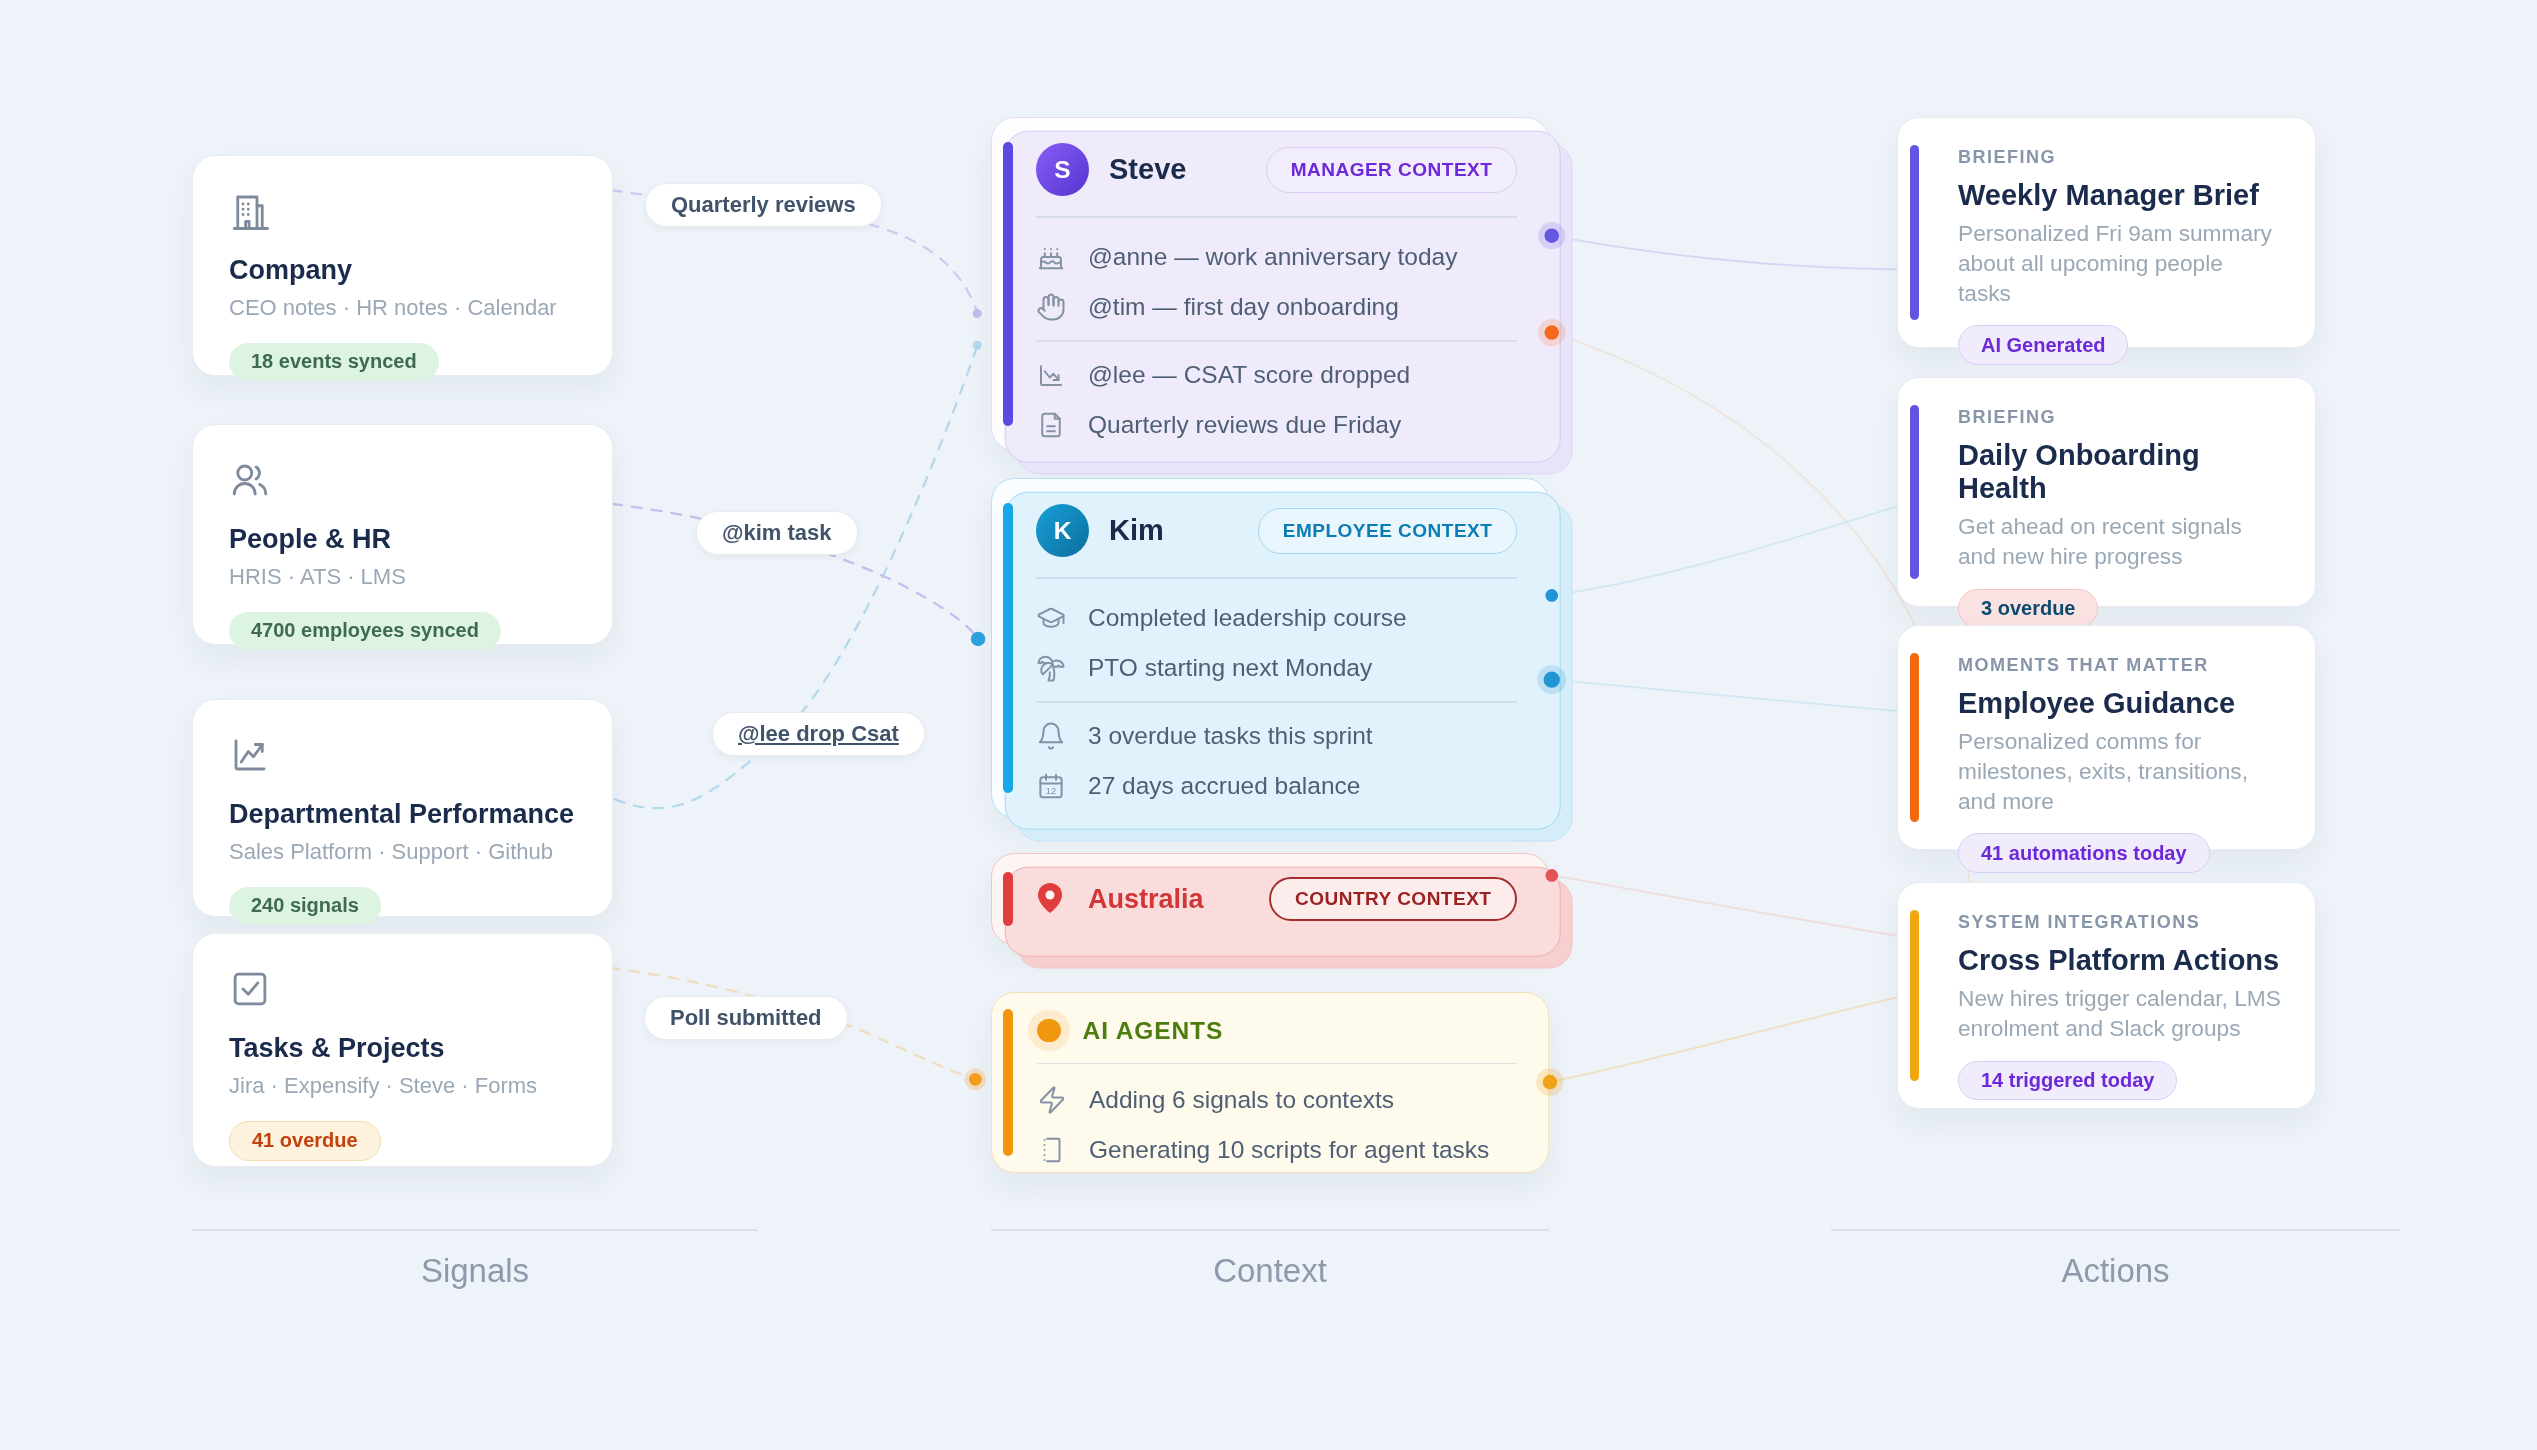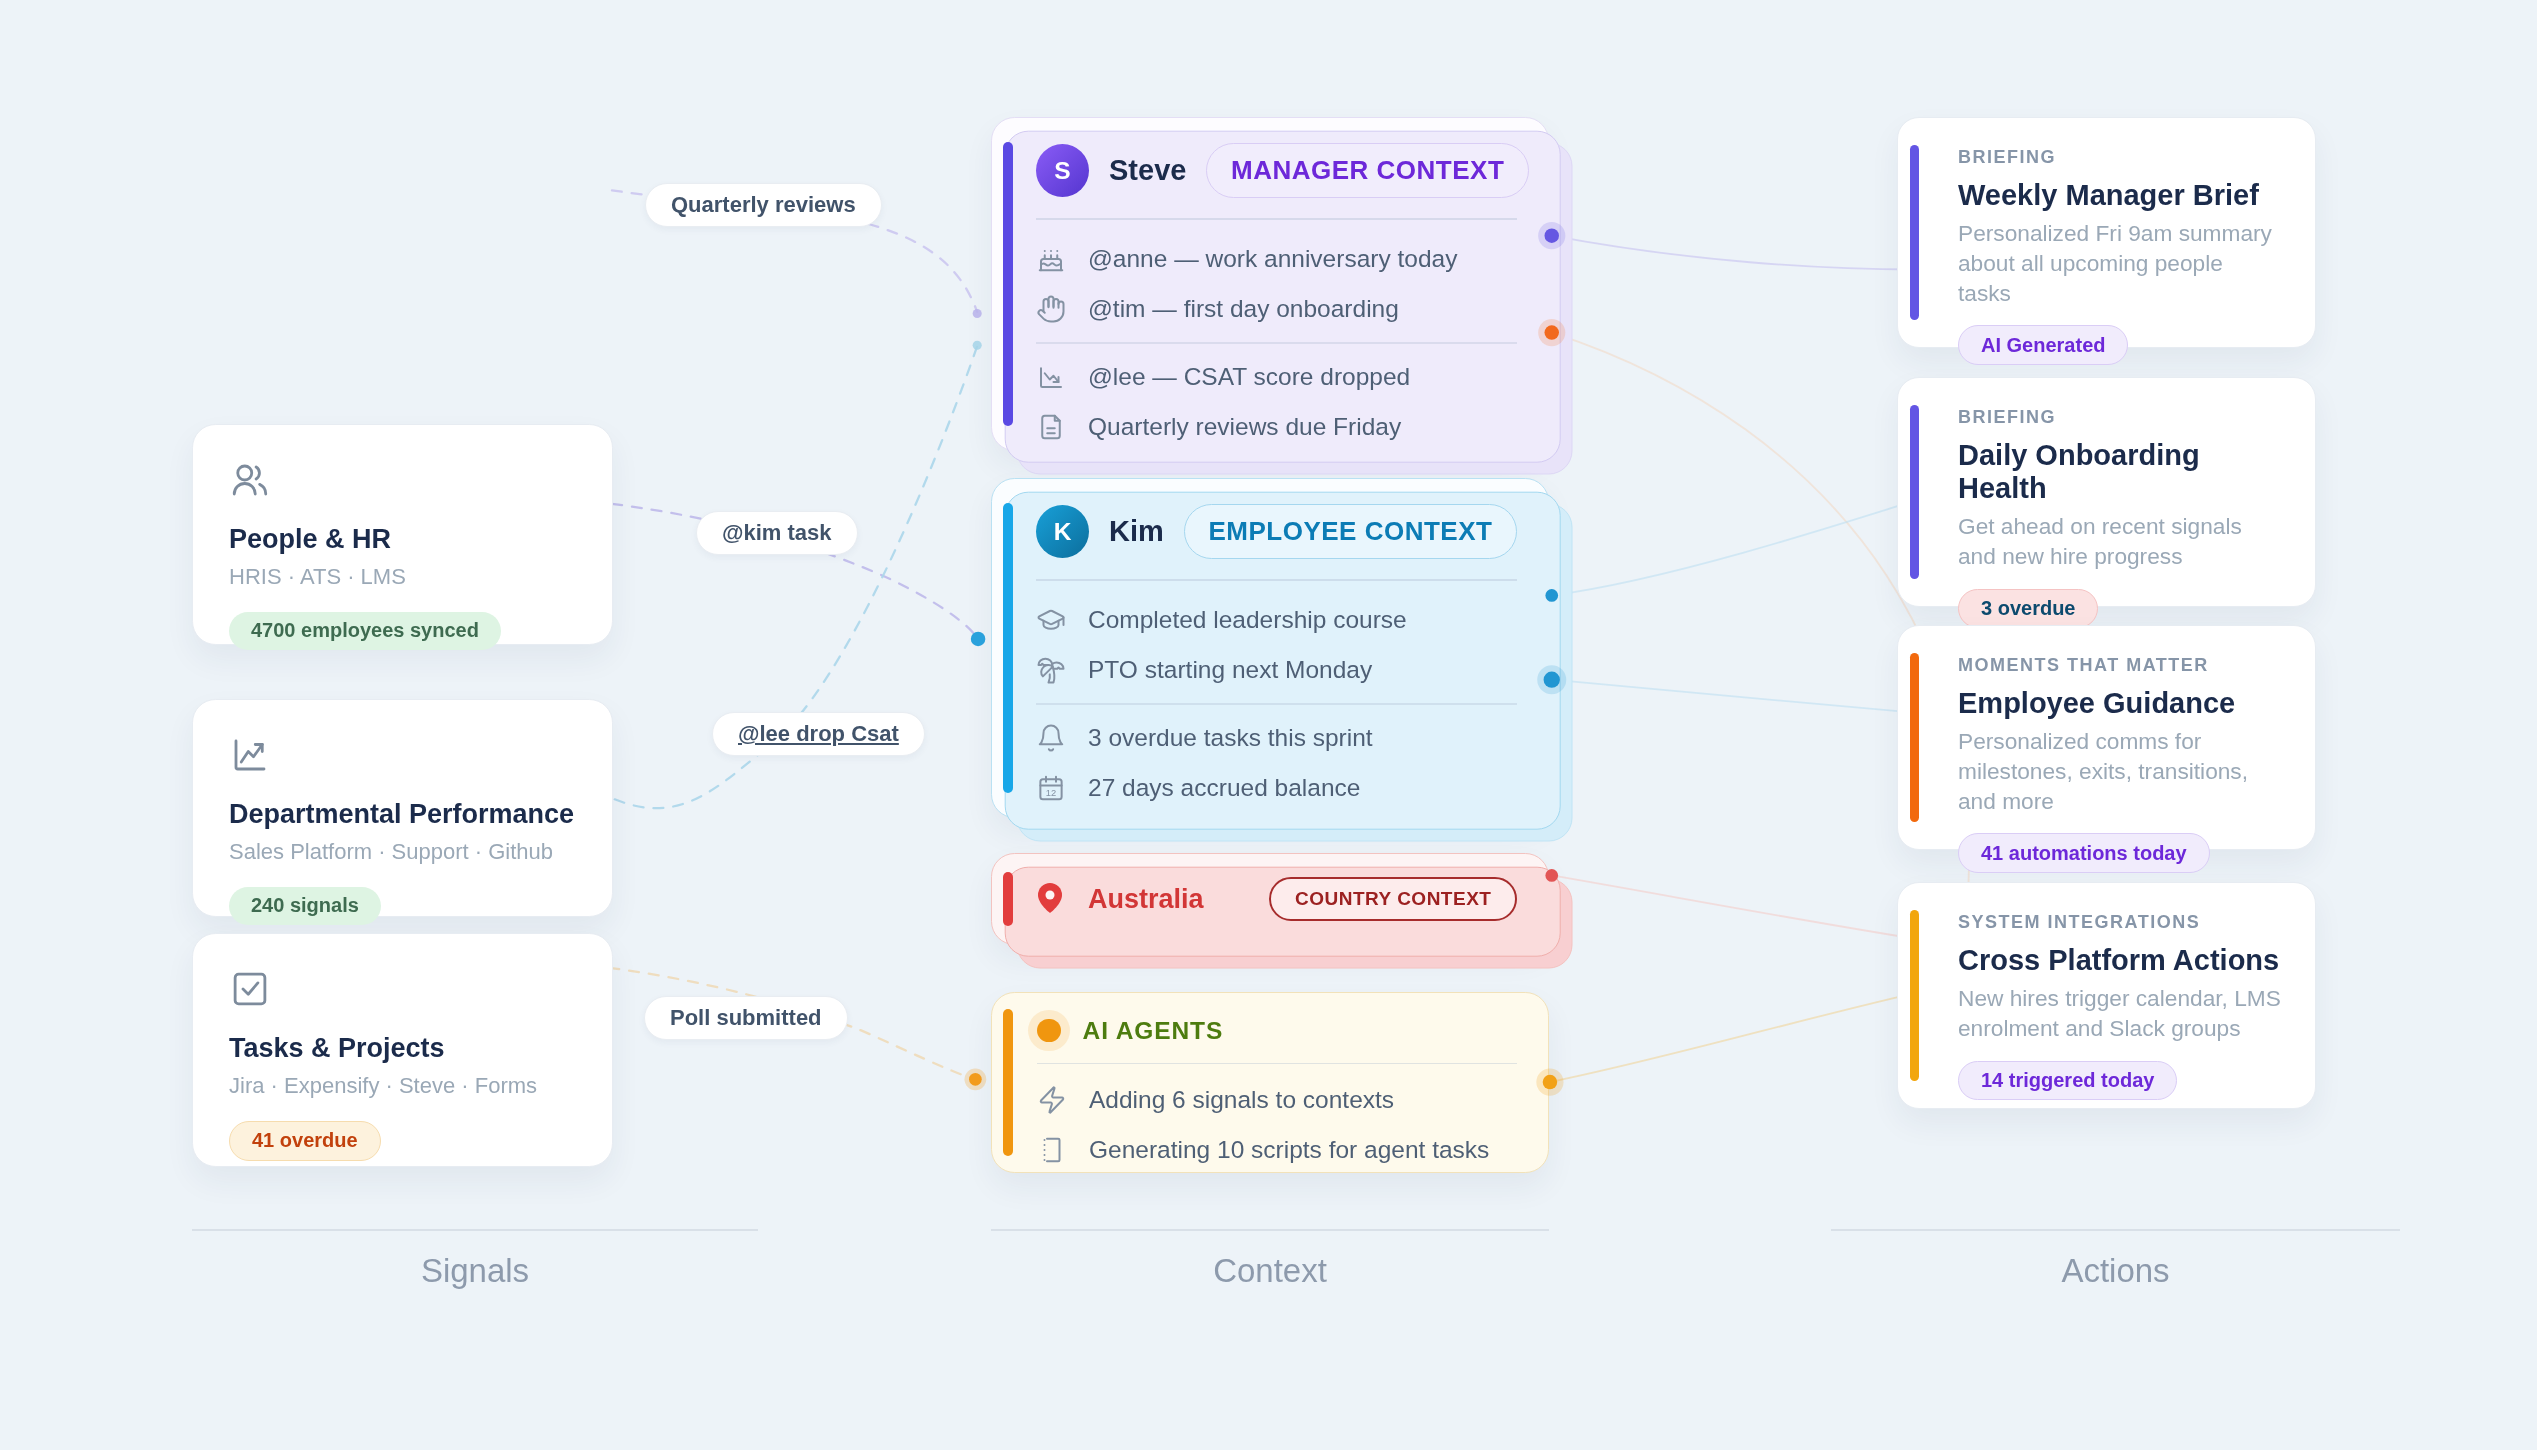--- a/index.html
+++ b/index.html
@@ -27,21 +27,21 @@
   
   .ctx-card{left:991px;width:558px;}
   .stripe{position:absolute;left:11px;top:23.6px;bottom:23.6px;width:10px;border-radius:5.4px;}
   .stacked::before,.stacked::after{content:"";position:absolute;inset:0;border-radius:23.6px;}
   .stacked::before{transform:translate(12.7px,12.7px);background:var(--l1bg);border:1.8px solid var(--l1b);z-index:-2;}
   .stacked::after{transform:translate(24.5px,24.5px);background:var(--l2bg);border:1.8px solid var(--l2b);z-index:-3;}
   .ctx-head{display:flex;align-items:center;gap:20px;padding:25px 31px 0 44px;}
   .avatar{width:53px;height:53px;border-radius:50%;color:#fff;font-weight:bold;font-size:24.5px;
           display:flex;align-items:center;justify-content:center;flex:none;}
   .ctx-name{font-size:29px;font-weight:bold;color:#1b2b4b;flex:1;}
-  .ctx-badge{padding:11px 23.6px;border-radius:905px;font-size:26px;font-weight:bold;
+  .ctx-badge{padding:11px 23.6px;border-radius:905px;font-size:19px;font-weight:bold;
              letter-spacing:0.5px;white-space:nowrap;}
   .ctx-divider{height:1.8px;background:rgba(170,182,205,.35);margin:20px 31px 0 44px;}
   .ctx-items{padding:14.5px 31px 0 44px;}
   .ctx-item{display:flex;align-items:center;gap:22px;padding:10px 0;font-size:24.5px;color:#4e5f75;}
   .ctx-item svg{width:30px;height:30px;stroke:#8492a3;fill:none;stroke-width:1.6;
                 stroke-linecap:round;stroke-linejoin:round;flex:none;}
   .item-divider{height:1.8px;background:rgba(170,182,205,.3);margin:8.2px 0;}
 
   .steve{top:117px;height:334px;background:#fdfcff;border-color:#e4def5;
          --l1b:#d3cbf2;--l1bg:#efebfb;--l2b:#ddd7f5;--l2bg:#e8e3f9;}
@@ -109,20 +109,34 @@
 
       <path d="M1712,260 C1850,286 2010,300 2152,297" stroke="#c6c1f0" stroke-width="2" opacity="0.6"></path>
       <path d="M1712,367 C2030,470 2230,740 2158,1080" stroke="#f3d6bd" stroke-width="2" opacity="0.5"></path>
       <path d="M1712,657 C1840,640 2020,582 2152,540" stroke="#bedff2" stroke-width="2" opacity="0.6"></path>
       <path d="M1712,750 C1840,762 2020,778 2152,790" stroke="#bedff2" stroke-width="2" opacity="0.6"></path>
       <path d="M1712,966 C1840,988 2020,1022 2152,1042" stroke="#f3cdca" stroke-width="2" opacity="0.6"></path>
       <path d="M1710,1194 C1840,1168 2020,1115 2152,1087" stroke="#f0d8a8" stroke-width="2" opacity="0.7"></path>
     </g>
   </svg>
 
+  <div class="card sig-card" style="top:155px;height:221px;">
+    <span class="sig-icon">
+      <svg viewBox="0 0 24 24">
+          <rect x="5" y="4" width="11" height="18"></rect>
+          <path d="M16 9h3v13h-3"></path>
+          <path d="M3 22h19"></path>
+          <path d="M8 8h.01M11 8h.01M8 11h.01M11 11h.01M8 14h.01M11 14h.01"></path>
+          <path d="M9.5 22v-4h2v4"></path>
+        </svg>
+    </span>
+    <div class="sig-title">Company</div>
+    <div class="sig-sub">CEO notes · HR notes · Calendar</div>
+    <span class="badge green">18 events synced</span>
+  </div>
 
   <div class="card sig-card" style="top:424px;height:221px;">
     <span class="sig-icon">
       <svg viewBox="0 0 24 24">
           <circle cx="9" cy="8" r="4"></circle>
           <path d="M15.5 4.6a4 4 0 0 1 0 6.8"></path>
           <path d="M3 20a6 6 0 0 1 12 0"></path>
           <path d="M17.5 14.5a6 6 0 0 1 3.5 5.5"></path>
         </svg>
     </span>

